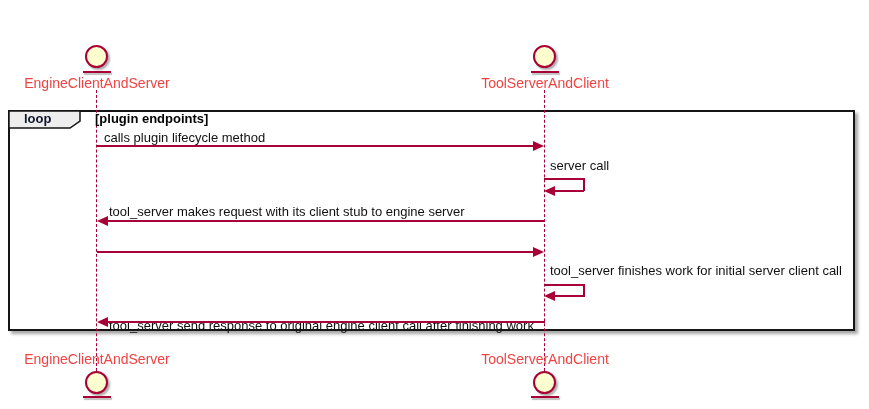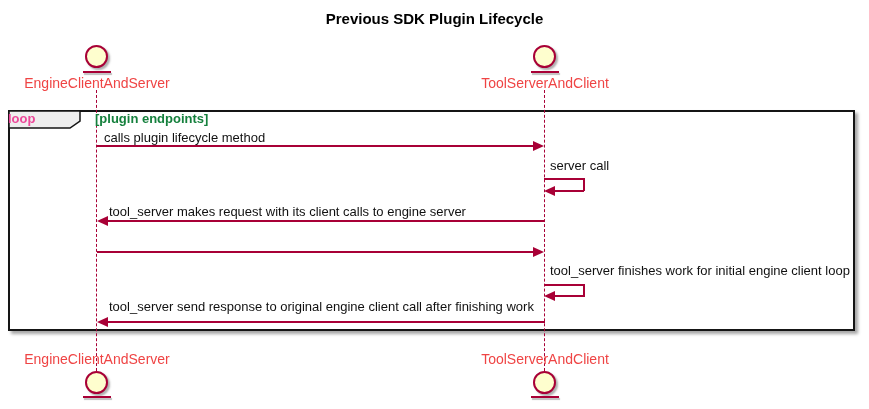--- a/index.html
+++ b/index.html
@@ -31,26 +31,26 @@
   .lifeline {
     position:absolute; width:0; border-left:1px dashed #A80036; z-index:2;
   }
   .frame {
     position:absolute; left:8px; top:110px; width:843px; height:217px;
     border:2px solid #151515; background:#ffffff;
     box-shadow:3px 3px 3px rgba(0,0,0,0.35); z-index:1;
   }
   .loop-pentagon { position:absolute; left:8px; top:110px; z-index:3; }
   .loop-label {
-    position:absolute; left:8px; top:111px; font-size:13px; font-weight:bold;
-    color:#ec4899; z-index:4;
+    position:absolute; left:24px; top:111px; font-size:13px; font-weight:bold;
+    color:#0f172a; z-index:4;
   }
   .loop-condition {
     position:absolute; left:95px; top:111px; font-size:13px; font-weight:bold;
-    color:#15803d; z-index:4; white-space:nowrap;
+    color:#000000; z-index:4; white-space:nowrap;
   }
   .msg-label {
     position:absolute; font-size:13px; color:#111; white-space:nowrap; z-index:3;
   }
   .hline { position:absolute; height:1.5px; background:#A80036; z-index:3; }
   .vline { position:absolute; width:1.5px; background:#A80036; z-index:3; }
   .arrow-right {
     position:absolute; width:0; height:0; z-index:3;
     border-top:5px solid transparent; border-bottom:5px solid transparent;
     border-left:11px solid #A80036;
@@ -59,21 +59,20 @@
     position:absolute; width:0; height:0; z-index:3;
     border-top:5px solid transparent; border-bottom:5px solid transparent;
     border-right:11px solid #A80036;
   }
 </style>
 </head>
 <body>
 
 <div id="diagram">
 
-  <div class="title">Previous SDK Plugin Lifecycle</div>
 
   <div class="entity-circle" style="left:85px; top:45px;"></div>
   <div class="entity-underline" style="left:83px; top:71px;"></div>
   <div class="actor-label" style="left:97px; top:75px;">EngineClientAndServer</div>
 
   <div class="entity-circle" style="left:533px; top:45px;"></div>
   <div class="entity-underline" style="left:531px; top:71px;"></div>
   <div class="actor-label" style="left:545px; top:75px;">ToolServerAndClient</div>
 
   <div class="lifeline" style="left:96px; top:90px; height:281px;"></div>
@@ -89,34 +88,34 @@
   <div class="msg-label" style="left:104px; top:130px;">calls plugin lifecycle method</div>
   <div class="hline" style="left:97px; top:145px; width:437px;"></div>
   <div class="arrow-right" style="left:533px; top:141px;"></div>
 
   <div class="msg-label" style="left:550px; top:158px;">server call</div>
   <div class="hline" style="left:544px; top:178px; width:40px;"></div>
   <div class="vline" style="left:583px; top:178px; height:13px;"></div>
   <div class="hline" style="left:555px; top:190px; width:29px;"></div>
   <div class="arrow-left" style="left:544px; top:186px;"></div>
 
-  <div class="msg-label" style="left:109px; top:204px;">tool_server makes request with its client calls to engine server</div>
+  <div class="msg-label" style="left:109px; top:204px;">tool_server makes request with its client stub to engine server</div>
   <div class="hline" style="left:107px; top:220px; width:438px;"></div>
   <div class="arrow-left" style="left:97px; top:216px;"></div>
 
   <div class="hline" style="left:97px; top:251px; width:437px;"></div>
   <div class="arrow-right" style="left:533px; top:247px;"></div>
 
-  <div class="msg-label" style="left:550px; top:263px;">tool_server finishes work for initial engine client loop</div>
+  <div class="msg-label" style="left:550px; top:263px;">tool_server finishes work for initial server client call</div>
   <div class="hline" style="left:544px; top:284px; width:40px;"></div>
   <div class="vline" style="left:583px; top:284px; height:13px;"></div>
   <div class="hline" style="left:555px; top:295px; width:29px;"></div>
   <div class="arrow-left" style="left:544px; top:291px;"></div>
 
-  <div class="msg-label" style="left:109px; top:299px;">tool_server send response to original engine client call after finishing work</div>
+  <div class="msg-label" style="left:109px; top:318px;">tool_server send response to original engine client call after finishing work</div>
   <div class="hline" style="left:107px; top:321px; width:438px;"></div>
   <div class="arrow-left" style="left:97px; top:317px;"></div>
 
   <div class="actor-label" style="left:97px; top:351px;">EngineClientAndServer</div>
   <div class="entity-circle" style="left:85px; top:371px;"></div>
   <div class="entity-underline" style="left:83px; top:396px;"></div>
 
   <div class="actor-label" style="left:545px; top:351px;">ToolServerAndClient</div>
   <div class="entity-circle" style="left:533px; top:371px;"></div>
   <div class="entity-underline" style="left:531px; top:396px;"></div>

